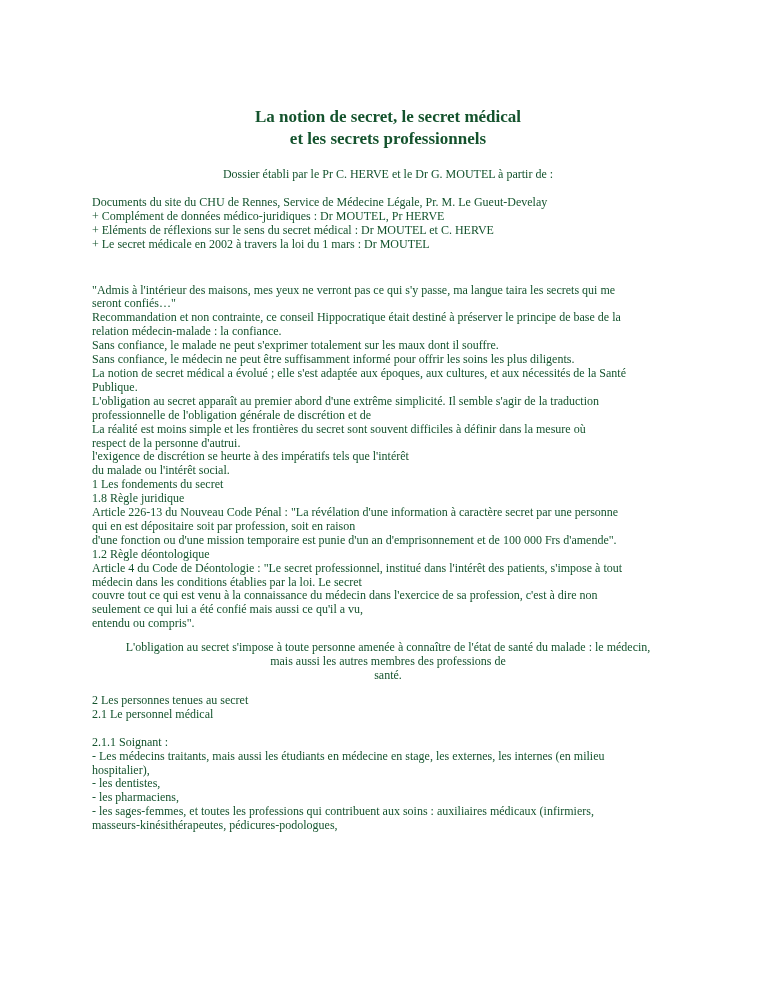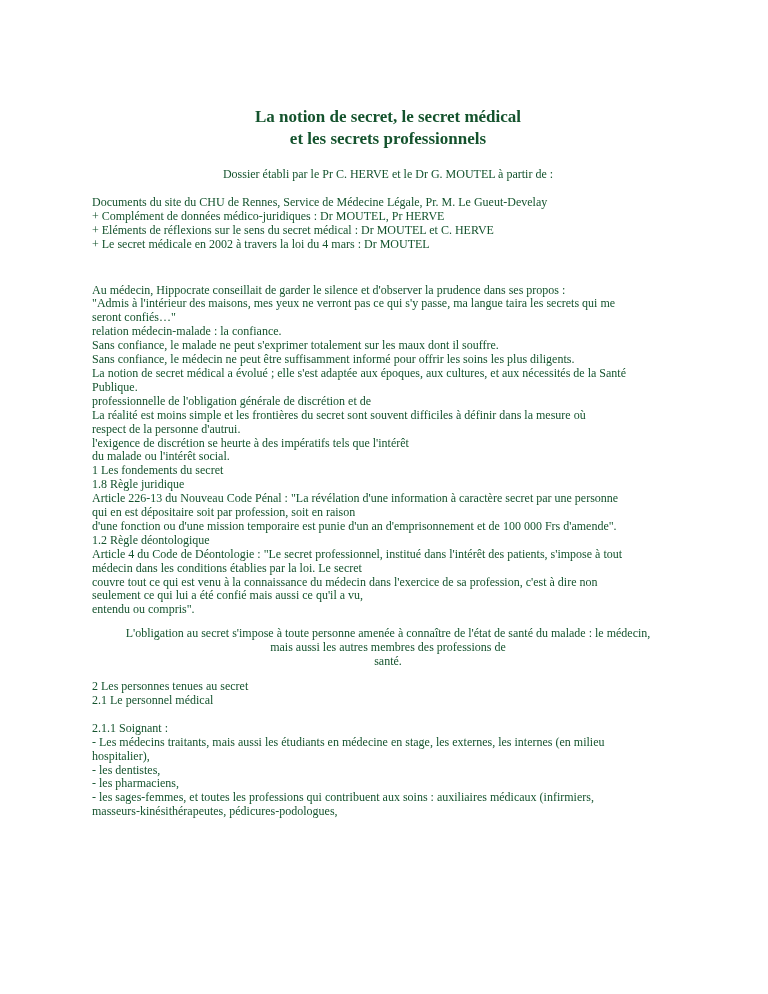--- a/index.html
+++ b/index.html
@@ -47,32 +47,33 @@
     <div class="title-line">La notion de secret, le secret médical</div>
     <div class="title-line">et les secrets professionnels</div>
   </h1>
 
   <div class="block intro-block line">Dossier établi par le Pr C. HERVE et le Dr G. MOUTEL à partir de :</div>
 
   <div class="block sources-block">
       <div class="line">Documents du site du CHU de Rennes, Service de Médecine Légale, Pr. M. Le Gueut-Develay</div>
       <div class="line">+ Complément de données médico-juridiques : Dr MOUTEL, Pr HERVE</div>
       <div class="line">+ Eléments de réflexions sur le sens du secret médical : Dr MOUTEL et C. HERVE</div>
-      <div class="line">+ Le secret médicale en 2002 à travers la loi du 4 mars : Dr MOUTEL</div>
+      <div class="line">+ Le secret médicale en 2002 à travers la loi du 1 mars : Dr MOUTEL</div>
     </div>
 
   <div class="block main-block">
-      <div class="line">Au médecin, Hippocrate conseillait de garder le silence et d'observer la prudence dans ses propos :</div>
       <div class="line">"Admis à l'intérieur des maisons, mes yeux ne verront pas ce qui s'y passe, ma langue taira les secrets qui me</div>
       <div class="line">seront confiés…"</div>
+      <div class="line">Recommandation et non contrainte, ce conseil Hippocratique était destiné à préserver le principe de base de la</div>
       <div class="line">relation médecin-malade : la confiance.</div>
       <div class="line">Sans confiance, le malade ne peut s'exprimer totalement sur les maux dont il souffre.</div>
       <div class="line">Sans confiance, le médecin ne peut être suffisamment informé pour offrir les soins les plus diligents.</div>
       <div class="line">La notion de secret médical a évolué ; elle s'est adaptée aux époques, aux cultures, et aux nécessités de la Santé</div>
       <div class="line">Publique.</div>
+      <div class="line">L'obligation au secret apparaît au premier abord d'une extrême simplicité. Il semble s'agir de la traduction</div>
       <div class="line">professionnelle de l'obligation générale de discrétion et de</div>
       <div class="line">La réalité est moins simple et les frontières du secret sont souvent difficiles à définir dans la mesure où</div>
       <div class="line">respect de la personne d'autrui.</div>
       <div class="line">l'exigence de discrétion se heurte à des impératifs tels que l'intérêt</div>
       <div class="line">du malade ou l'intérêt social.</div>
       <div class="line">1 Les fondements du secret</div>
       <div class="line">1.8 Règle juridique</div>
       <div class="line">Article 226-13 du Nouveau Code Pénal : "La révélation d'une information à caractère secret par une personne</div>
       <div class="line">qui en est dépositaire soit par profession, soit en raison</div>
       <div class="line">d'une fonction ou d'une mission temporaire est punie d'un an d'emprisonnement et de 100 000 Frs d'amende".</div>

